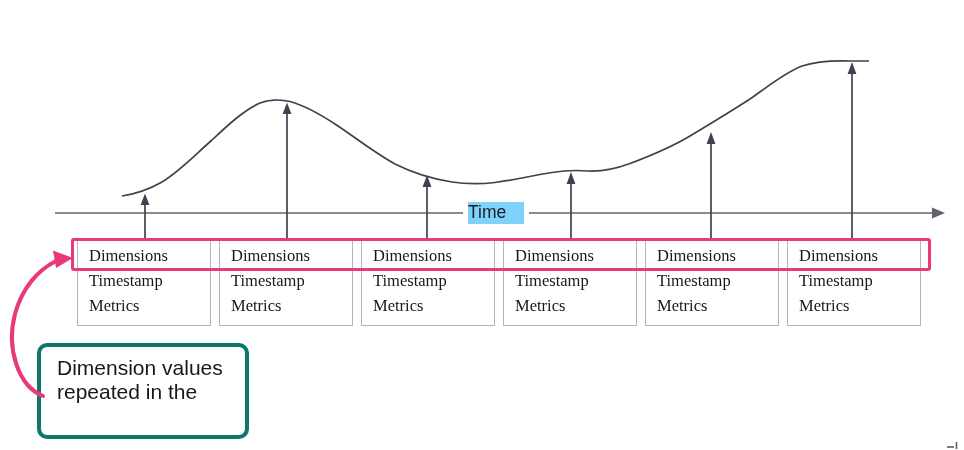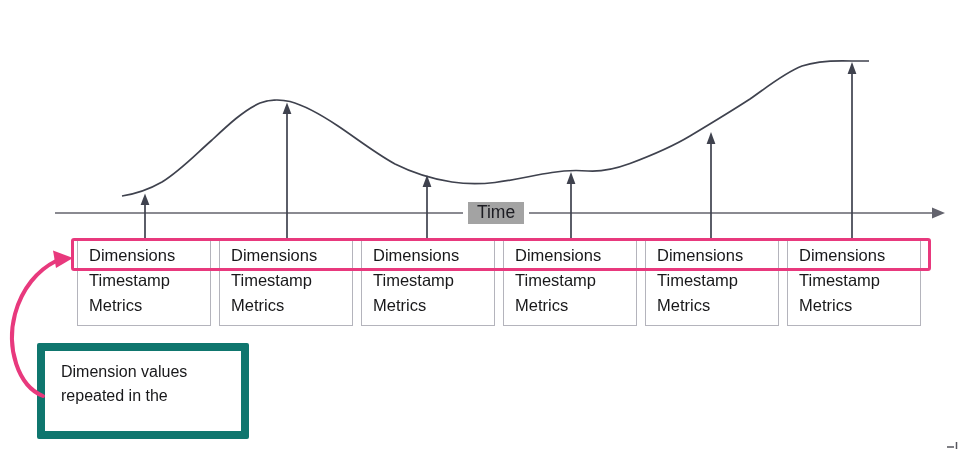--- a/index.html
+++ b/index.html
@@ -6,35 +6,35 @@
   #canvas {
     position:relative; width:964px; height:450px; background:#ffffff;
     font-family:"Liberation Sans","DejaVu Sans",sans-serif; overflow:hidden;
   }
   .record-box {
     position:absolute; top:238px; width:134px; height:88px;
     border:1px solid #b4b4bc; background:#ffffff; box-sizing:border-box;
     padding:4px 0 0 11px; font-size:16.5px; line-height:25px; color:#18181a;
     z-index:1;
   }
-  .record-box div { white-space:nowrap; }
+  .record-box div { white-space:nowrap;font-family:Liberation Serif, serif; }
   #highlight-band {
     position:absolute; left:71px; top:238px; width:860px; height:33px;
     border:3.5px solid #e8397d; border-radius:3px; box-sizing:border-box;
     background:transparent; z-index:2;
   }
   #callout-box {
     position:absolute; left:37px; top:343px; width:212px; height:96px;
-    border:8px solid #0f766e; border-radius:2px; background:#ffffff;
+    border:4px solid #0f766e; border-radius:10px; background:#ffffff;
     box-sizing:border-box; padding:9px 0 0 16px;
-    font-size:16px; line-height:23.5px; color:#18181a; z-index:2;
+    font-size:21px; line-height:23.5px; color:#18181a; z-index:2;
   }
   #time-label {
     position:absolute; left:468px; top:202px; width:56px; height:22px;
-    text-align:center; font-size:17.5px; color:#1c1c22; background:#a3a3a3;
+    font-size:17.5px; color:#1c1c22; background:#7dd3fc;
     z-index:3;
   }
   #diagram-svg { position:absolute; left:0; top:0; z-index:4; pointer-events:none; }
 </style>
 </head>
 <body>
 
 <div id="canvas">
 
   <div class="record-box" style="left:77px">

